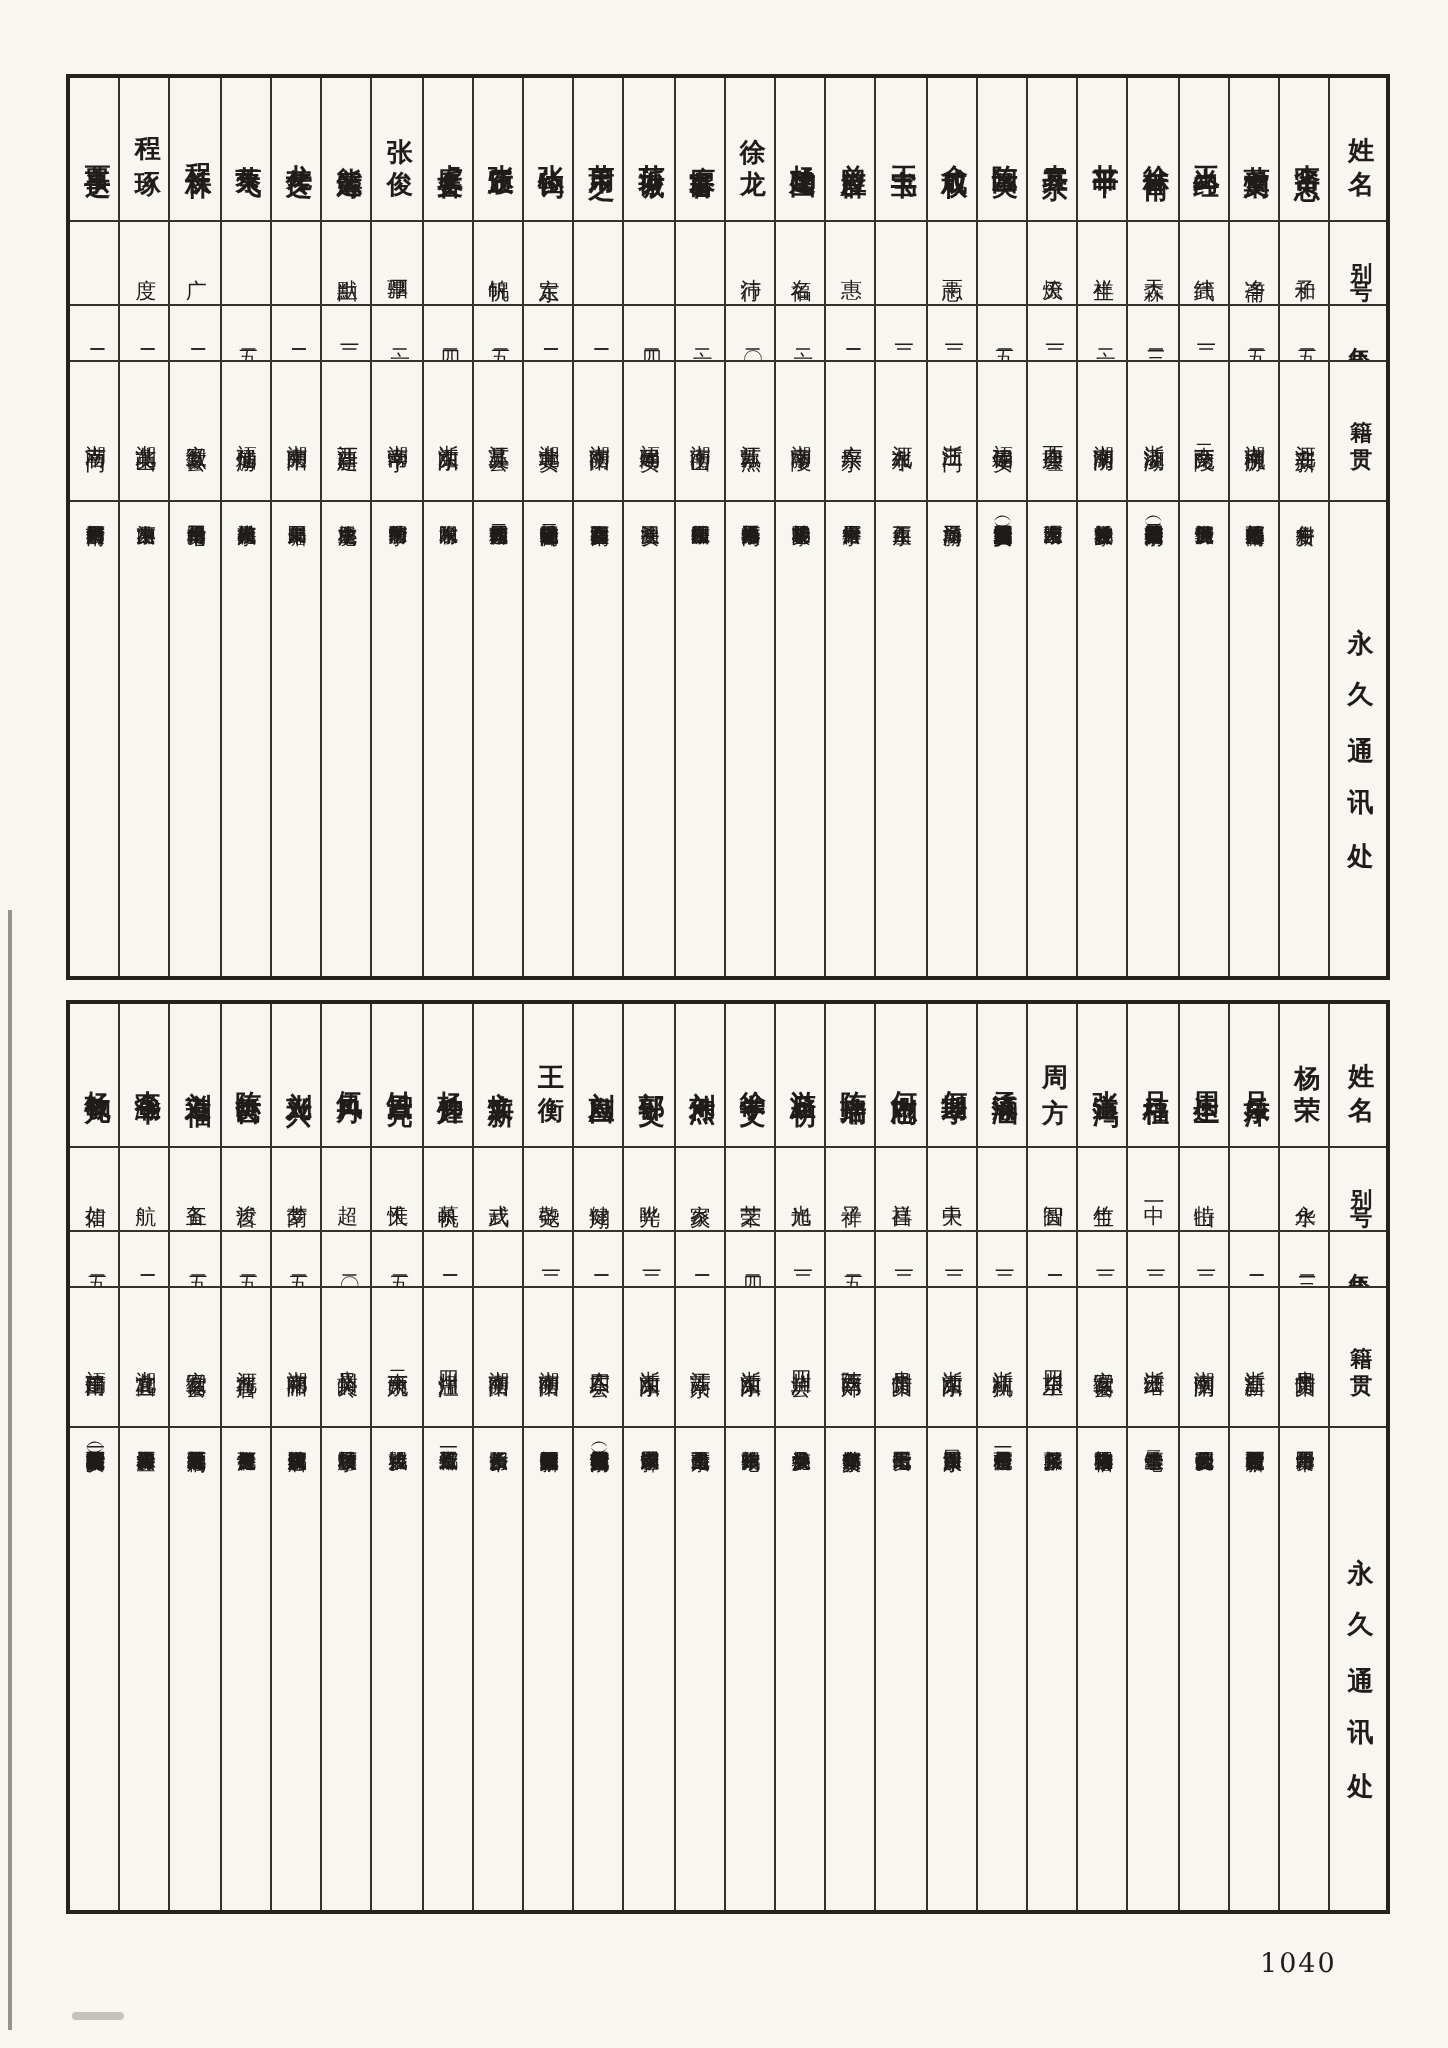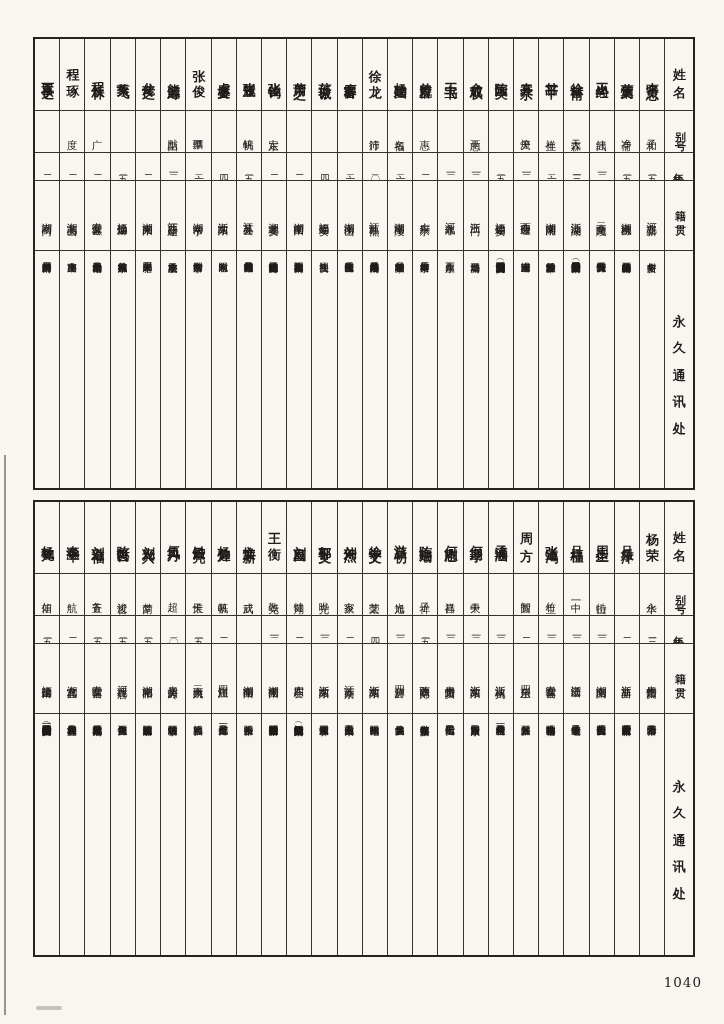--- a/index.html
+++ b/index.html
@@ -19,21 +19,21 @@
   .r-alias{height:42px;font-size:10.5px;letter-spacing:1px;}
   .r-age{height:28px;font-size:10px;}
   .r-native{height:70px;font-size:10.5px;letter-spacing:1px;}
   .r-address{flex:1 1 0;font-size:9.5px;line-height:1.18;justify-content:flex-start;
              border-bottom:none;padding-top:4px;}
   .h-name{letter-spacing:17px;font-size:13px;font-weight:bold;}
   .h-alias{letter-spacing:9px;font-size:11px;font-weight:bold;}
   .h-age{letter-spacing:2px;font-size:10.5px;font-weight:bold;}
   .h-native{letter-spacing:15px;font-size:11px;font-weight:bold;}
   .h-address{letter-spacing:27px;font-size:13px;font-weight:bold;justify-content:center;}
-  .page-number{position:absolute;left:630px;top:974px;width:72px;text-align:right;
+  .page-number{position:absolute;left:630px;top:974px;width:72px;text-align:left;
                font-family:"DejaVu Serif","Liberation Serif",serif;font-size:13.5px;letter-spacing:1px;}
   .edge-line{position:absolute;left:4px;top:455px;width:2px;height:560px;background:#494439;opacity:.55;}
   .smudge{position:absolute;left:36px;top:1006px;width:26px;height:4px;background:#6a6458;opacity:.35;border-radius:2px;}
 </style>
 </head>
 <body>
 
 <div class="page">
 
   <div class="vtable" id="table-top">

